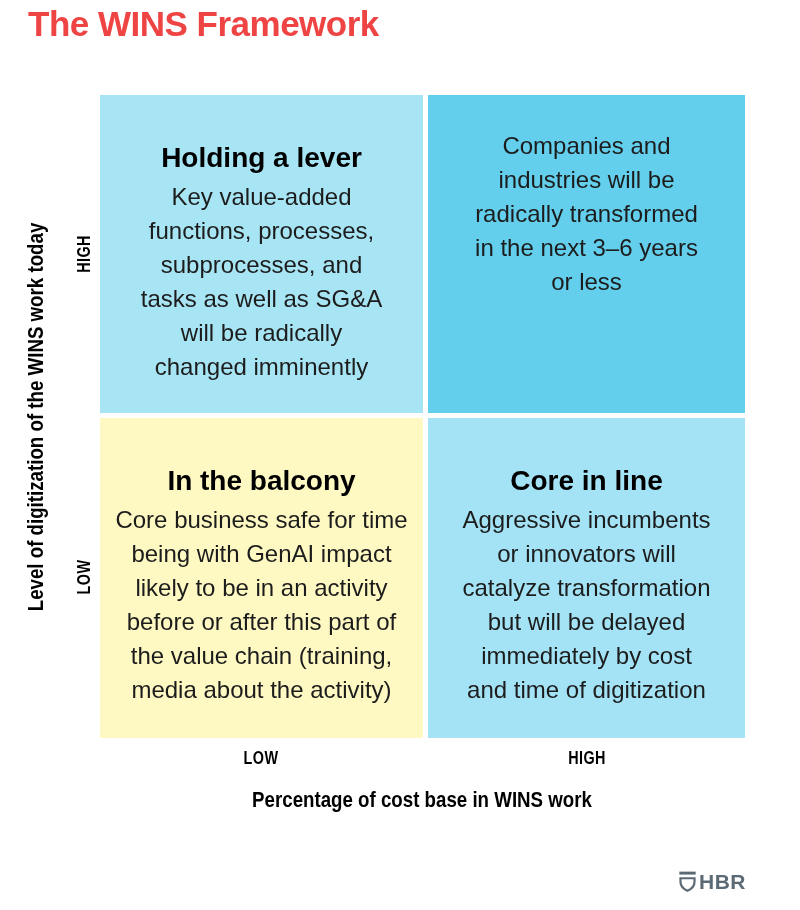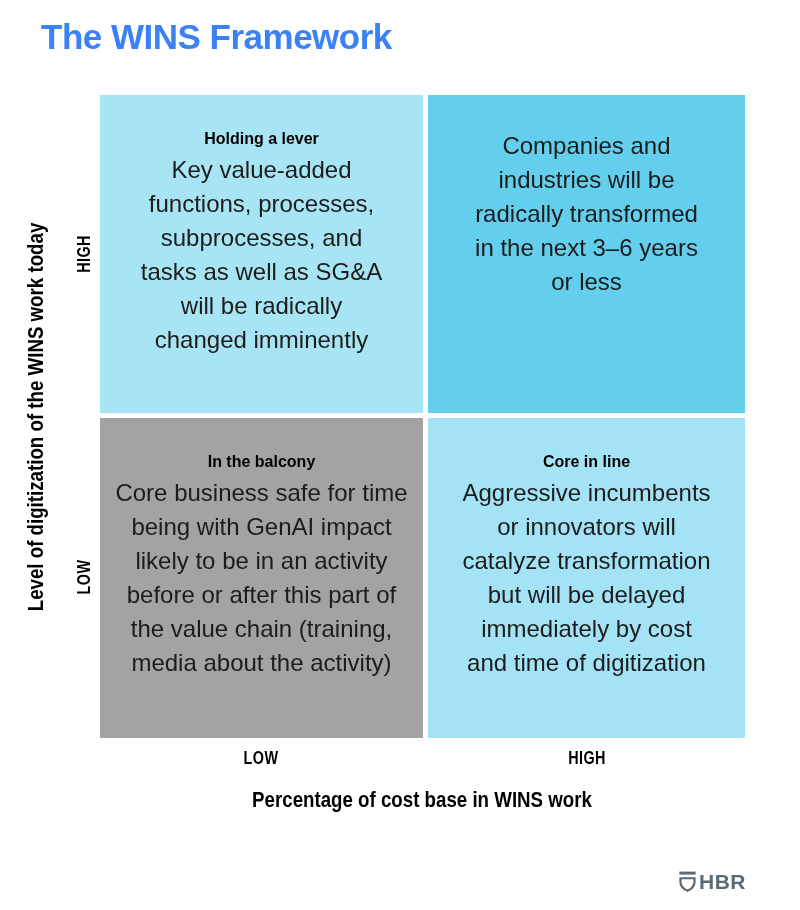--- a/index.html
+++ b/index.html
@@ -6,39 +6,39 @@
   .page{
     position:relative;
     width:800px;height:910px;
     background:#ffffff;
     font-family:"Liberation Sans", sans-serif;
     color:#1c1c1c;
     overflow:hidden;
   }
   .page-title{
     position:absolute;left:28px;top:4px;
-    font-size:35px;font-weight:bold;color:#3b82f6;
-    letter-spacing:-0.5px;margin:13px;
+    font-size:35px;font-weight:bold;color:#ef4444;
+    letter-spacing:-0.5px;margin:0;
   }
   .matrix{
     position:absolute;left:100px;top:95px;
     width:645px;height:643px;
     display:grid;
     grid-template-columns:323px 317px;
     grid-template-rows:318px 320px;
     gap:5px;
   }
   .quadrant{
     box-sizing:border-box;
     padding:34px 8px 0 8px;
     text-align:center;
   }
   .q-title{
-    font-size:16px;font-weight:bold;color:#000;
-    margin:0 0 5px 0;line-height:1.2;
+    font-size:28px;font-weight:bold;color:#000;
+    margin:12px 0 5px 0;line-height:1.2;
   }
   .q-body{
     font-size:24px;line-height:34px;color:#1c1c1c;
     white-space:pre-line;margin:0;
   }
   .axis-title{
     position:absolute;
     font-size:22px;font-weight:bold;color:#000;
     white-space:nowrap;
   }
@@ -90,21 +90,21 @@
     </div>
 
     <div class="quadrant" style="background-color: rgb(99, 207, 236);">
       <p class="q-body">Companies and
 industries will be
 radically transformed
 in the next 3–6 years
 or less</p>
     </div>
 
-    <div class="quadrant" style="background-color: #a3a3a3; text-align: center;">
+    <div class="quadrant" style="background-color: #fef9c3; text-align: center;">
       <h2 class="q-title">In the balcony</h2>
       <p class="q-body">Core business safe for time
 being with GenAI impact
 likely to be in an activity
 before or after this part of
 the value chain (training,
 media about the activity)</p>
     </div>
 
     <div class="quadrant" style="background-color: rgb(163, 227, 245);">

